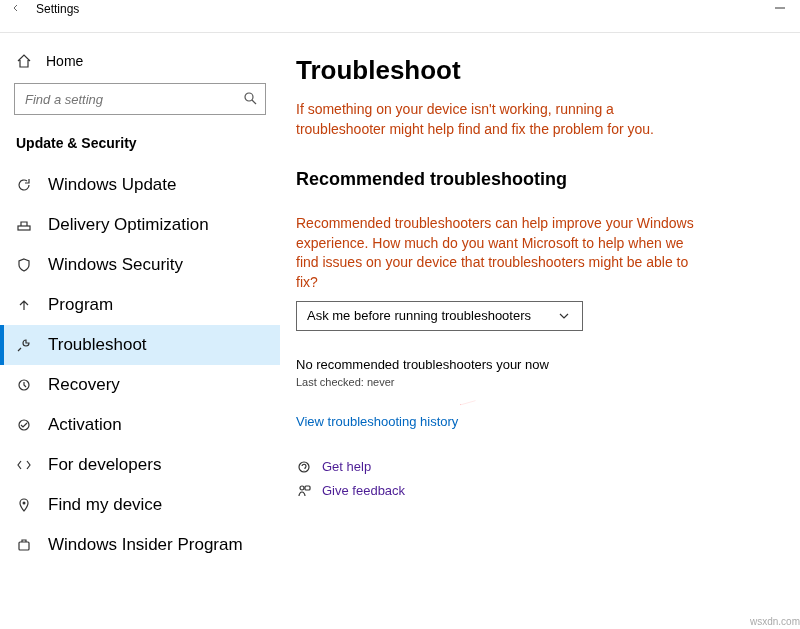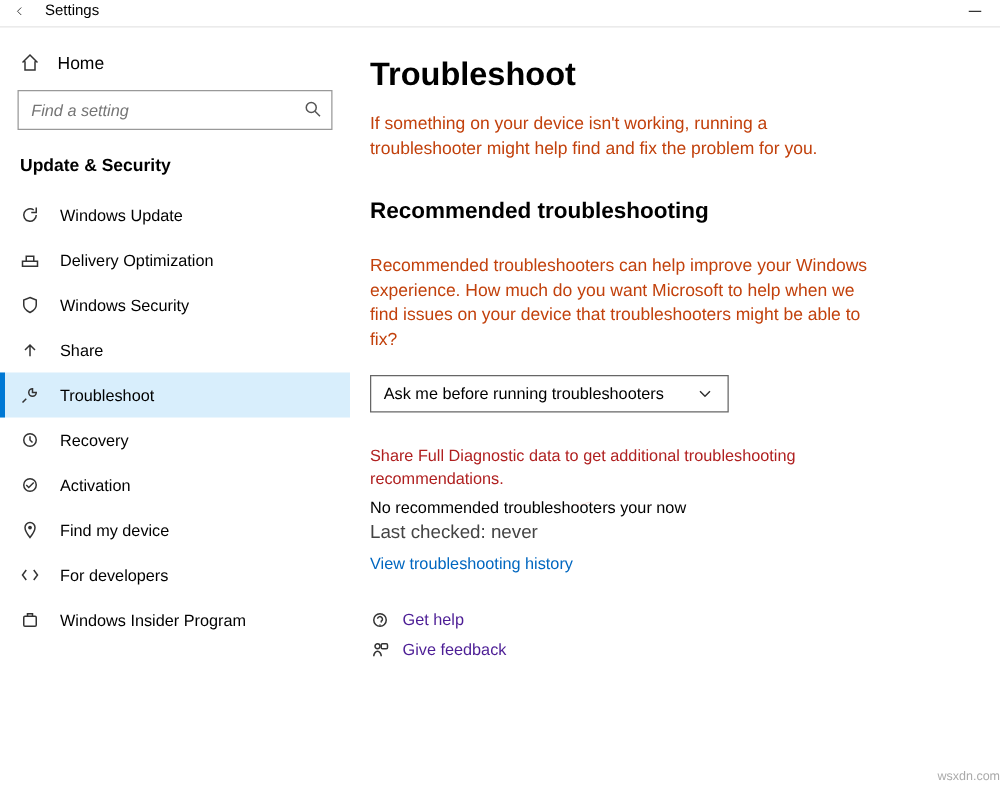--- a/index.html
+++ b/index.html
@@ -1,41 +1,41 @@
 <!DOCTYPE html>
 <html><head>
   <meta charset="utf-8">
   <style>
     * { margin: 0; padding: 0; box-sizing: border-box; font-family: "Segoe UI", Tahoma, sans-serif; }
     body { width: 800px; height: 629px; background: #fff; color: #000; overflow: hidden; position: relative; }
-    .titlebar { height: 22px; display: flex; align-items: flex-start; padding: 1px 8px; border-bottom: 1px solid #e5e5e5; }
+    .titlebar { height: 22px; display: flex; align-items: flex-end; padding: 16px 8px; border-bottom: 1px solid #e5e5e5; }
     .titlebar .back { cursor: pointer; padding: 4px; }
     .titlebar .title { font-size: 12px; margin-left: 12px; }
     .titlebar .win-controls { margin-left: auto; display: flex; gap: 12px; padding-right: 4px; }
     .layout { display: flex; height: calc(629px - 32px); }
     .sidebar { width: 280px; padding: 12px 0; display: flex; flex-direction: column; }
     .home-row { display: flex; align-items: flex-start; gap: 14px; padding: 8px 16px; cursor: pointer; font-size: 14px; }
     .search-wrap { padding: 6px 14px 14px; }
     .search { width: 100%; height: 32px; border: 1px solid #999; padding: 0 34px 0 10px; font-size: 13px; color: #1d4ed8; font-style: italic; background: #fff; }
     .search-box { position: relative; }
     .search-box .sicon { position: absolute; right: 8px; top: 7px; color: #555; }
     .section-title { font-size: 14px; font-weight: 600; padding: 6px 16px 8px; }
     .nav { display: flex; flex-direction: column; margin-top: 6px; }
-    .nav-item { display: flex; align-items: center; gap: 16px; padding: 10px 16px; font-size: 13px; cursor: pointer; }
+    .nav-item { display: flex; align-items: center; gap: 16px; padding: 10px 16px; font-size: 17px; cursor: pointer; }
     .nav-item.active { background: #d8eefc; position: relative; }
     .nav-item.active::before { content: ""; position: absolute; left: 0; top: 0; bottom: 0; width: 4px; background: #0078d4; }
     .icon { width: 16px; height: 16px; display: inline-flex; align-items: center; justify-content: center; color: #333; }
     .content { flex: 1; padding: 22px 28px 20px 16px; overflow: hidden; }
     h1 { font-size: 26px; font-weight: 600; margin-bottom: 14px; }
     .desc { font-size: 14px; color: #c2410c; max-width: 400px; margin-bottom: 30px; line-height: 1.4; }
     h2 { font-size: 18px; font-weight: 600; margin-bottom: 24px; }
     .dropdown { border: 1px solid #666; width: 287px; padding: 6px 10px; font-size: 13px; display: flex; align-items: center; justify-content: space-between; cursor: pointer; margin-top: 6px; margin-bottom: 26px; }
     .warn { color: #b02020; font-size: 13px; max-width: 380px; line-height: 1.4; margin-bottom: 6px; }
     .status { font-size: 13px; margin-bottom: 4px; }
-    .checked { font-size: 15px; color: #444; margin-bottom: 9px; }
+    .checked { font-size: 11px; color: #444; margin-bottom: 26px; }
     .link { color: #0067c0; font-size: 13px; cursor: pointer; margin-bottom: 30px; display: block; }
     .sublabel { font-size: 13px; color: #777; margin-bottom: 16px; }
     .help-row { display: flex; align-items: center; gap: 10px; font-size: 13px; color: #4c1d95; cursor: pointer; margin-bottom: 8px; }
     .help-row .icon { color: #333; }
     .watermark { position: absolute; bottom: 2px; right: 0; font-size: 10px; color: #aaa; }
     svg { width: 16px; height: 16px; }
     .arrow { position: absolute; pointer-events: none; }
   </style>
 </head>
 <body>
@@ -103,21 +103,21 @@
             </svg>
           </span>
         <span>Windows Security</span>
       </div>
       <div class="nav-item">
         <span class="icon">
             <svg viewBox="0 0 16 16">
               <path d="M8 13 V4 M4 8 L8 4 L12 8" stroke="#333" stroke-width="1.2" fill="none"></path>
             </svg>
           </span>
-        <span>Share</span>
+        <span>Program</span>
       </div>
       <div class="nav-item active">
         <span class="icon">
             <svg viewBox="0 0 16 16">
               <path d="M5 11 L2 14 M10 3a3 3 0 1 0 3 3 L10 6 Z" stroke="#333" stroke-width="1.2" fill="none"></path>
             </svg>
           </span>
         <span>Troubleshoot</span>
       </div>
       <div class="nav-item">
@@ -134,62 +134,61 @@
             <svg viewBox="0 0 16 16">
               <circle cx="8" cy="8" r="5" stroke="#333" stroke-width="1.2" fill="none"></circle>
               <path d="M5 8l2 2 4-4" stroke="#333" stroke-width="1.2" fill="none"></path>
             </svg>
           </span>
         <span>Activation</span>
       </div>
       <div class="nav-item">
         <span class="icon">
             <svg viewBox="0 0 16 16">
+              <path d="M5 4 L2 8 L5 12 M11 4 L14 8 L11 12" stroke="#333" stroke-width="1.2" fill="none"></path>
+            </svg>
+          </span>
+        <span>For developers</span>
+      </div>
+      <div class="nav-item">
+        <span class="icon">
+            <svg viewBox="0 0 16 16">
               <path d="M8 2a4 4 0 0 1 4 4c0 3-4 8-4 8s-4-5-4-8a4 4 0 0 1 4-4z" stroke="#333" stroke-width="1.2" fill="none"></path>
               <circle cx="8" cy="6" r="1.5" fill="#333"></circle>
             </svg>
           </span>
         <span>Find my device</span>
-      </div>
-      <div class="nav-item">
-        <span class="icon">
-            <svg viewBox="0 0 16 16">
-              <path d="M5 4 L2 8 L5 12 M11 4 L14 8 L11 12" stroke="#333" stroke-width="1.2" fill="none"></path>
-            </svg>
-          </span>
-        <span>For developers</span>
       </div>
       <div class="nav-item">
         <span class="icon">
             <svg viewBox="0 0 16 16">
               <rect x="3" y="5" width="10" height="8" rx="1" stroke="#333" stroke-width="1.2" fill="none"></rect>
               <path d="M6 5V3h4v2" stroke="#333" stroke-width="1.2" fill="none"></path>
             </svg>
           </span>
         <span>Windows Insider Program</span>
       </div>
     </div>
   </div>
 
   <div class="content">
     <h1>Troubleshoot</h1>
     <p class="desc">If something on your device isn't working, running a troubleshooter might help find and fix the problem for you.</p>
 
     <h2>Recommended troubleshooting</h2>
-    <p class="desc" style="margin-bottom:18px">Recommended troubleshooters can help improve your Windows experience. How much do you want Microsoft to help when we find issues on your device that troubleshooters might be able to fix?</p>
+    <p class="desc" style="margin-bottom:8px">Recommended troubleshooters can help improve your Windows experience. How much do you want Microsoft to help when we find issues on your device that troubleshooters might be able to fix?</p>
     <div class="dropdown">
       <span>Ask me before running troubleshooters</span>
       <span class="icon">
           <svg viewBox="0 0 16 16">
             <path d="M4 6 L8 10 L12 6" stroke="#333" stroke-width="1.2" fill="none"></path>
           </svg>
         </span>
     </div>
 
-    <p class="warn">Share Full Diagnostic data to get additional troubleshooting recommendations.</p>
     <p class="status">No recommended troubleshooters your now</p>
     <p class="checked">Last checked: never</p>
 
     <a class="link">View troubleshooting history</a>
 
 
     <div class="help-row">
       <span class="icon">
           <svg viewBox="0 0 16 16">
             <circle cx="8" cy="8" r="5" stroke="#333" stroke-width="1.2" fill="none"></circle>

